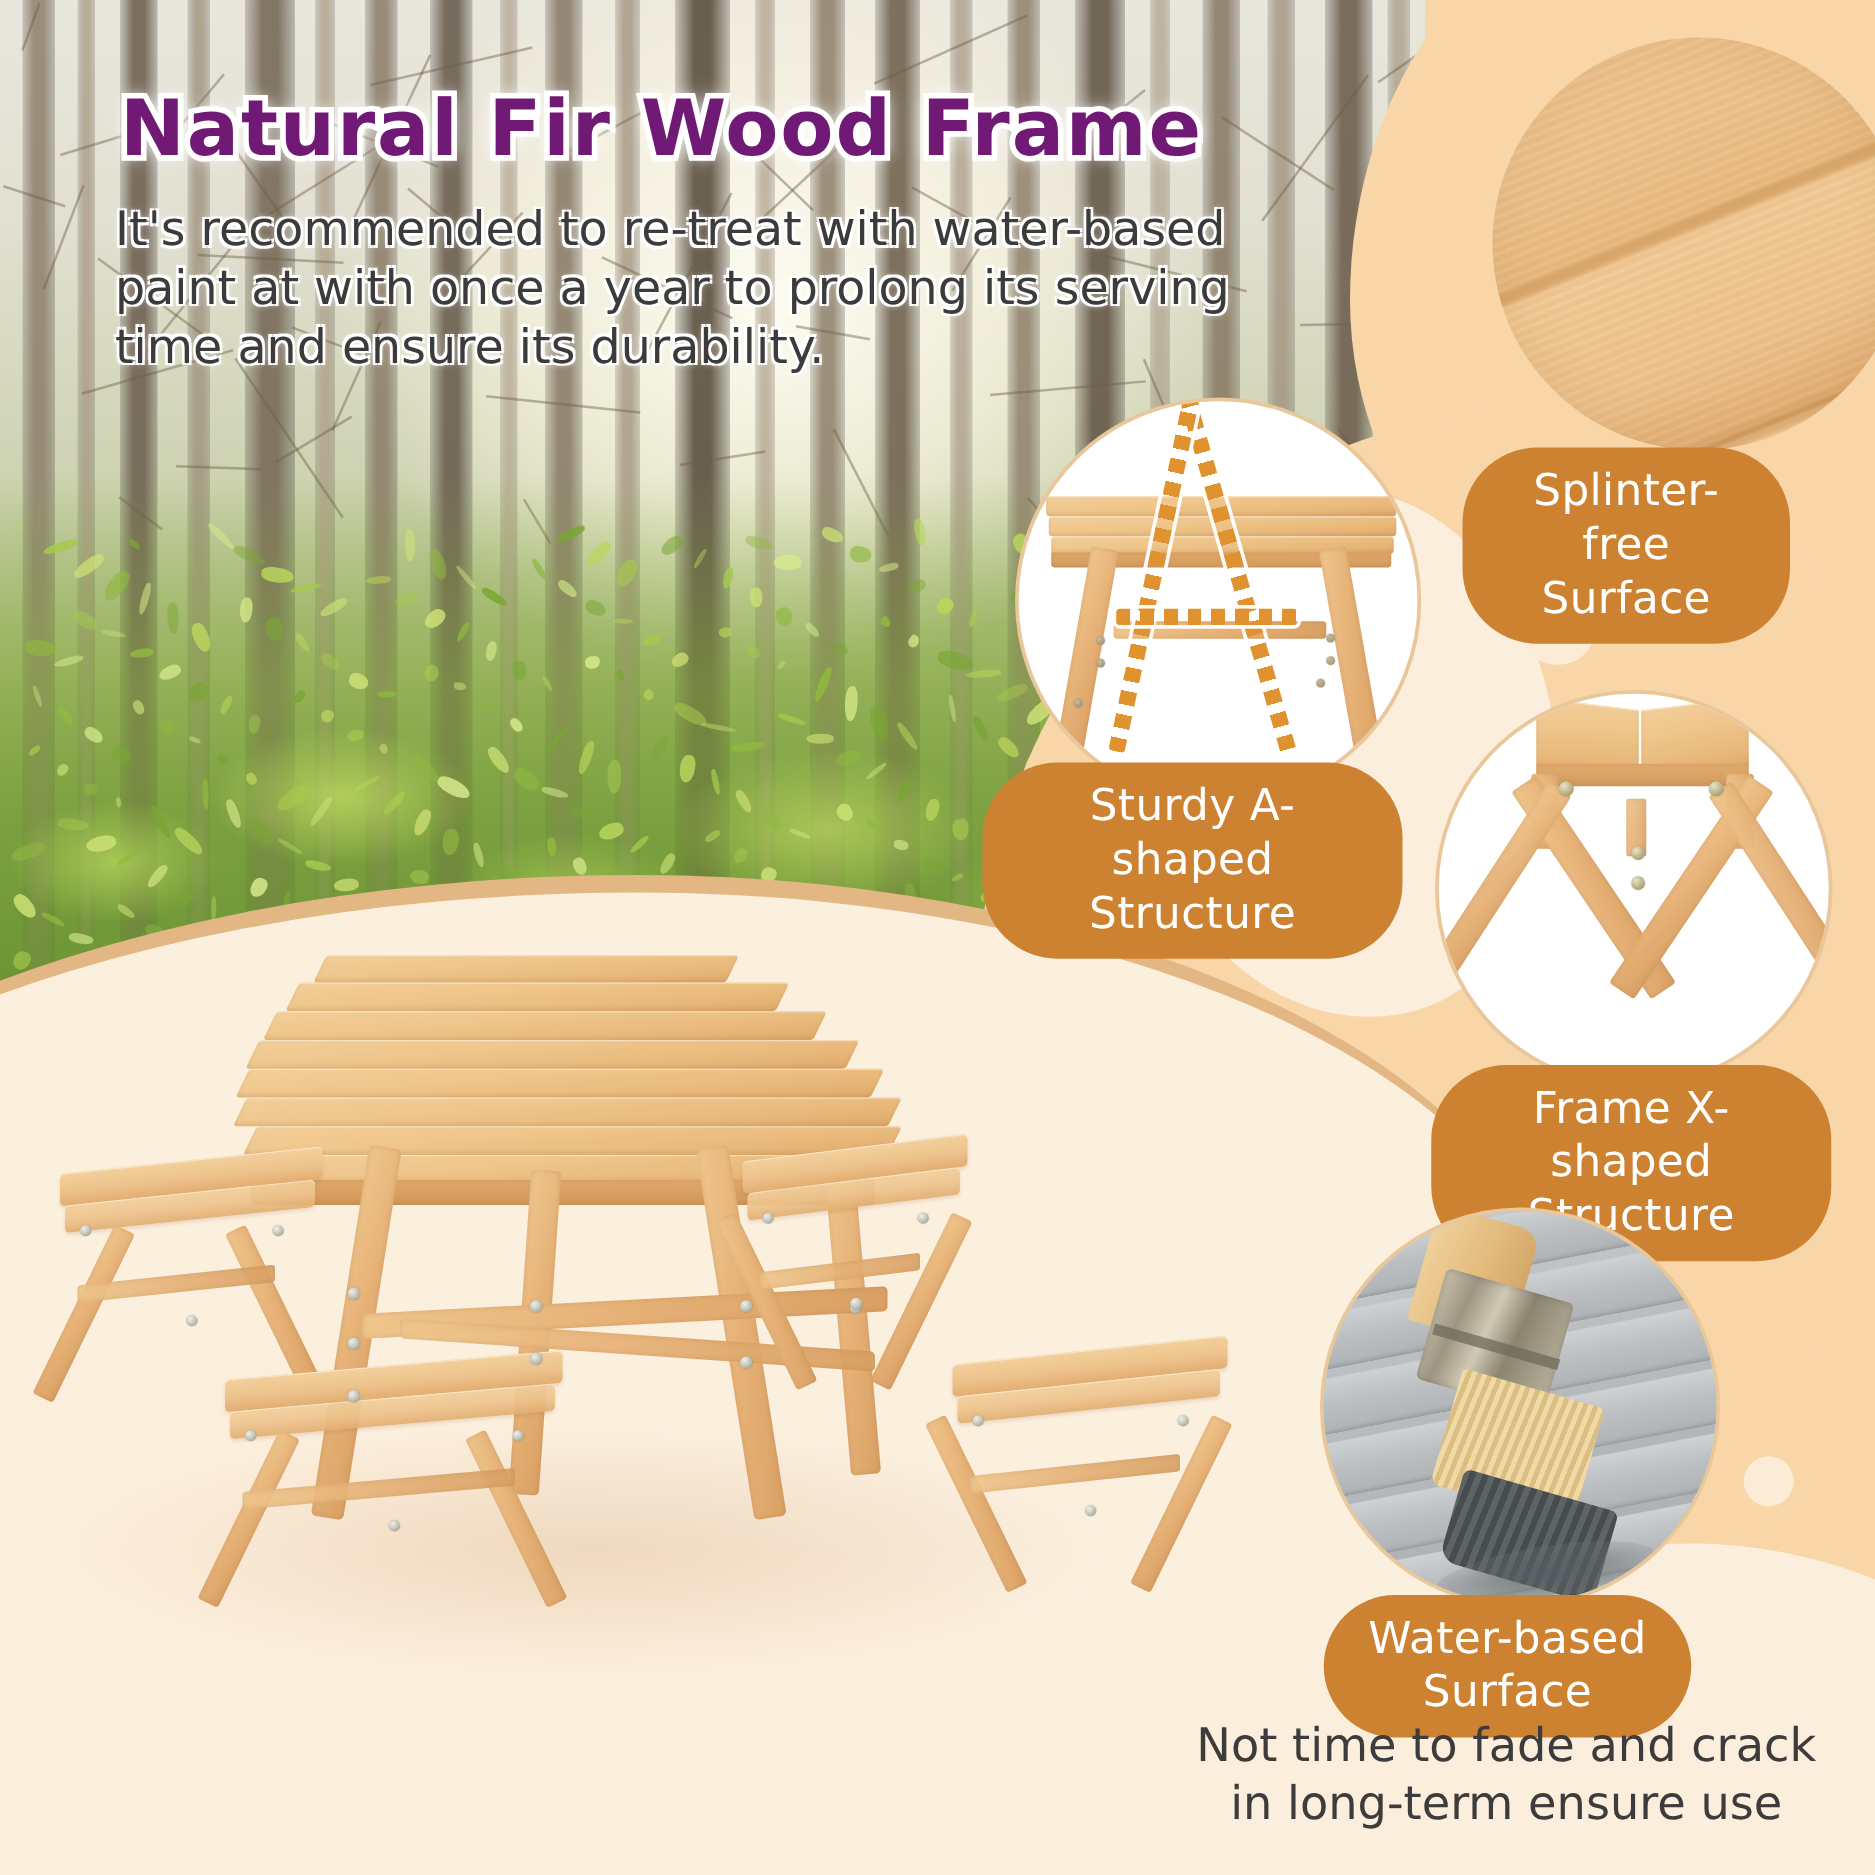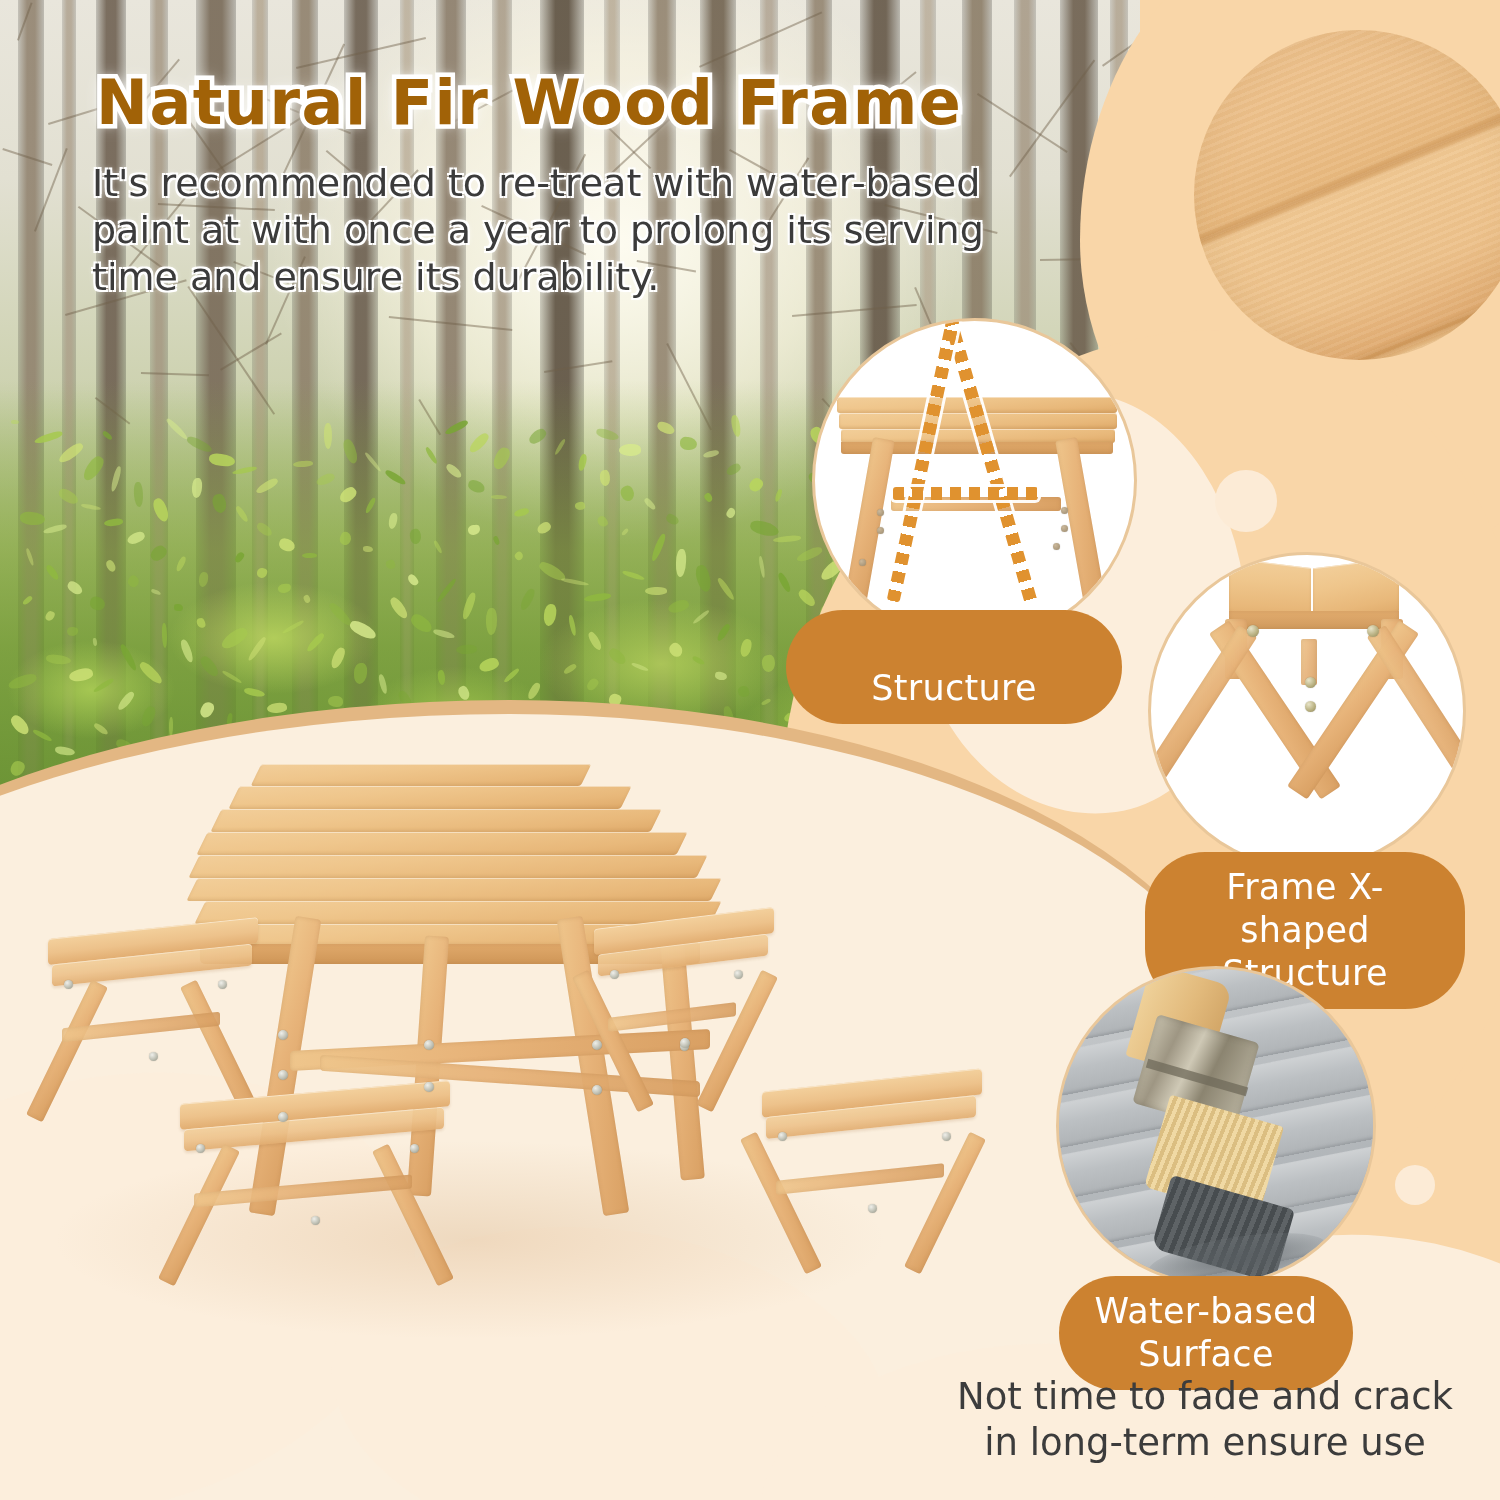--- a/index.html
+++ b/index.html
@@ -75,21 +75,21 @@
     background:#FCEEDC;
     border-radius:55% 45% 48% 52% / 52% 50% 50% 48%;
     transform:rotate(-8deg);
   }
 
   
   .title {
     position:absolute; left:96px; top:66px;
     font-size:62px; font-weight:bold;
     letter-spacing:1.5px;
-    color:#a16207;
+    color:#701a75;
     font-family:"DejaVu Sans", sans-serif;
     -webkit-text-stroke:9px #FFFFFF;
     paint-order:stroke fill;
     text-shadow:0 0 10px rgba(255,255,255,.95), 0 0 18px rgba(255,255,255,.8);
     white-space:nowrap;
   }
   .subtitle {
     position:absolute; left:92px; top:160px; width:980px;
     font-size:38px; line-height:47px;
     color:#3B3B3B;
@@ -718,20 +718,24 @@
         <div class="screw" style="left:404px;top:300px;width:10px;height:10px;"></div>
         <div class="screw" style="left:404px;top:342px;width:10px;height:10px;"></div>
         <div class="screw" style="left:660px;top:298px;width:10px;height:10px;"></div>
       </div>
   </div>
 
   <div class="title">Natural Fir Wood Frame</div>
   <div class="subtitle">It's recommended to re-treat with water-based paint at with once a year to prolong its serving time and ensure its durability.</div>
 
   <div class="circle c-wood"></div>
+  <div class="pill pill-splinter">
+    <span>Splinter-free</span><br>
+    <span>Surface</span>
+  </div>
 
   <div class="circle c-astruct">
     <div id="a-art">
         <div class="plank" style="left:22px;top:76px;width:280px;height:16px;border-radius:3px;"></div>
         <div class="plank" style="left:24px;top:92px;width:278px;height:16px;border-radius:3px;"></div>
         <div class="plank" style="left:26px;top:108px;width:274px;height:14px;border-radius:3px;"></div>
         <div class="leg" style="left:26px;top:121px;width:272px;height:12px;background:linear-gradient(180deg,#E0A96B,#D29A5C);border-radius:0 0 3px 3px;"></div>
         <div class="leg" style="left:58px;top:118px;width:22px;height:180px;transform:rotate(10deg);transform-origin:top center;border-radius:3px;"></div>
         <div class="leg" style="left:240px;top:118px;width:22px;height:180px;transform:rotate(-10deg);transform-origin:top center;border-radius:3px;"></div>
         <div class="leg" style="left:76px;top:176px;width:170px;height:14px;border-radius:3px;"></div>
@@ -746,21 +750,21 @@
       box-shadow:0 0 0 3px rgba(255,255,255,.95); border-radius:3px;"></div>
         <div style="position:absolute;left:146px;top:-8px;width:296px;height:13px;transform:rotate(102deg);transform-origin:top left;
       background:repeating-linear-gradient(90deg,#E0922F 0 11px, transparent 11px 19px);
       box-shadow:0 0 0 3px rgba(255,255,255,.95); border-radius:3px;"></div>
         <div style="position:absolute;left:78px;top:166px;width:145px;height:13px;transform:rotate(0deg);transform-origin:top left;
       background:repeating-linear-gradient(90deg,#E0922F 0 11px, transparent 11px 19px);
       box-shadow:0 0 0 3px rgba(255,255,255,.95); border-radius:3px;"></div>
       </div>
   </div>
   <div class="pill pill-astruct">
-    <br>
+    <span>Sturdy A-shaped</span><br>
     <span>Structure</span>
   </div>
 
   <div class="circle c-xstruct">
     <div id="x-art">
         <div class="plank" style="left:78px;top:8px;width:82px;height:56px;border-radius:4px 0 0 4px;transform:skewY(7deg);"></div>
         <div class="plank" style="left:162px;top:8px;width:86px;height:56px;border-radius:0 4px 4px 0;transform:skewY(-7deg);"></div>
         <div class="leg" style="left:78px;top:56px;width:170px;height:18px;background:linear-gradient(180deg,#E2AC6E,#D09A5E);border-radius:0 0 4px 4px;"></div>
         <div class="leg" style="left:74px;top:64px;width:22px;height:60px;border-radius:3px;"></div>
         <div class="leg" style="left:230px;top:64px;width:22px;height:60px;border-radius:3px;"></div>

